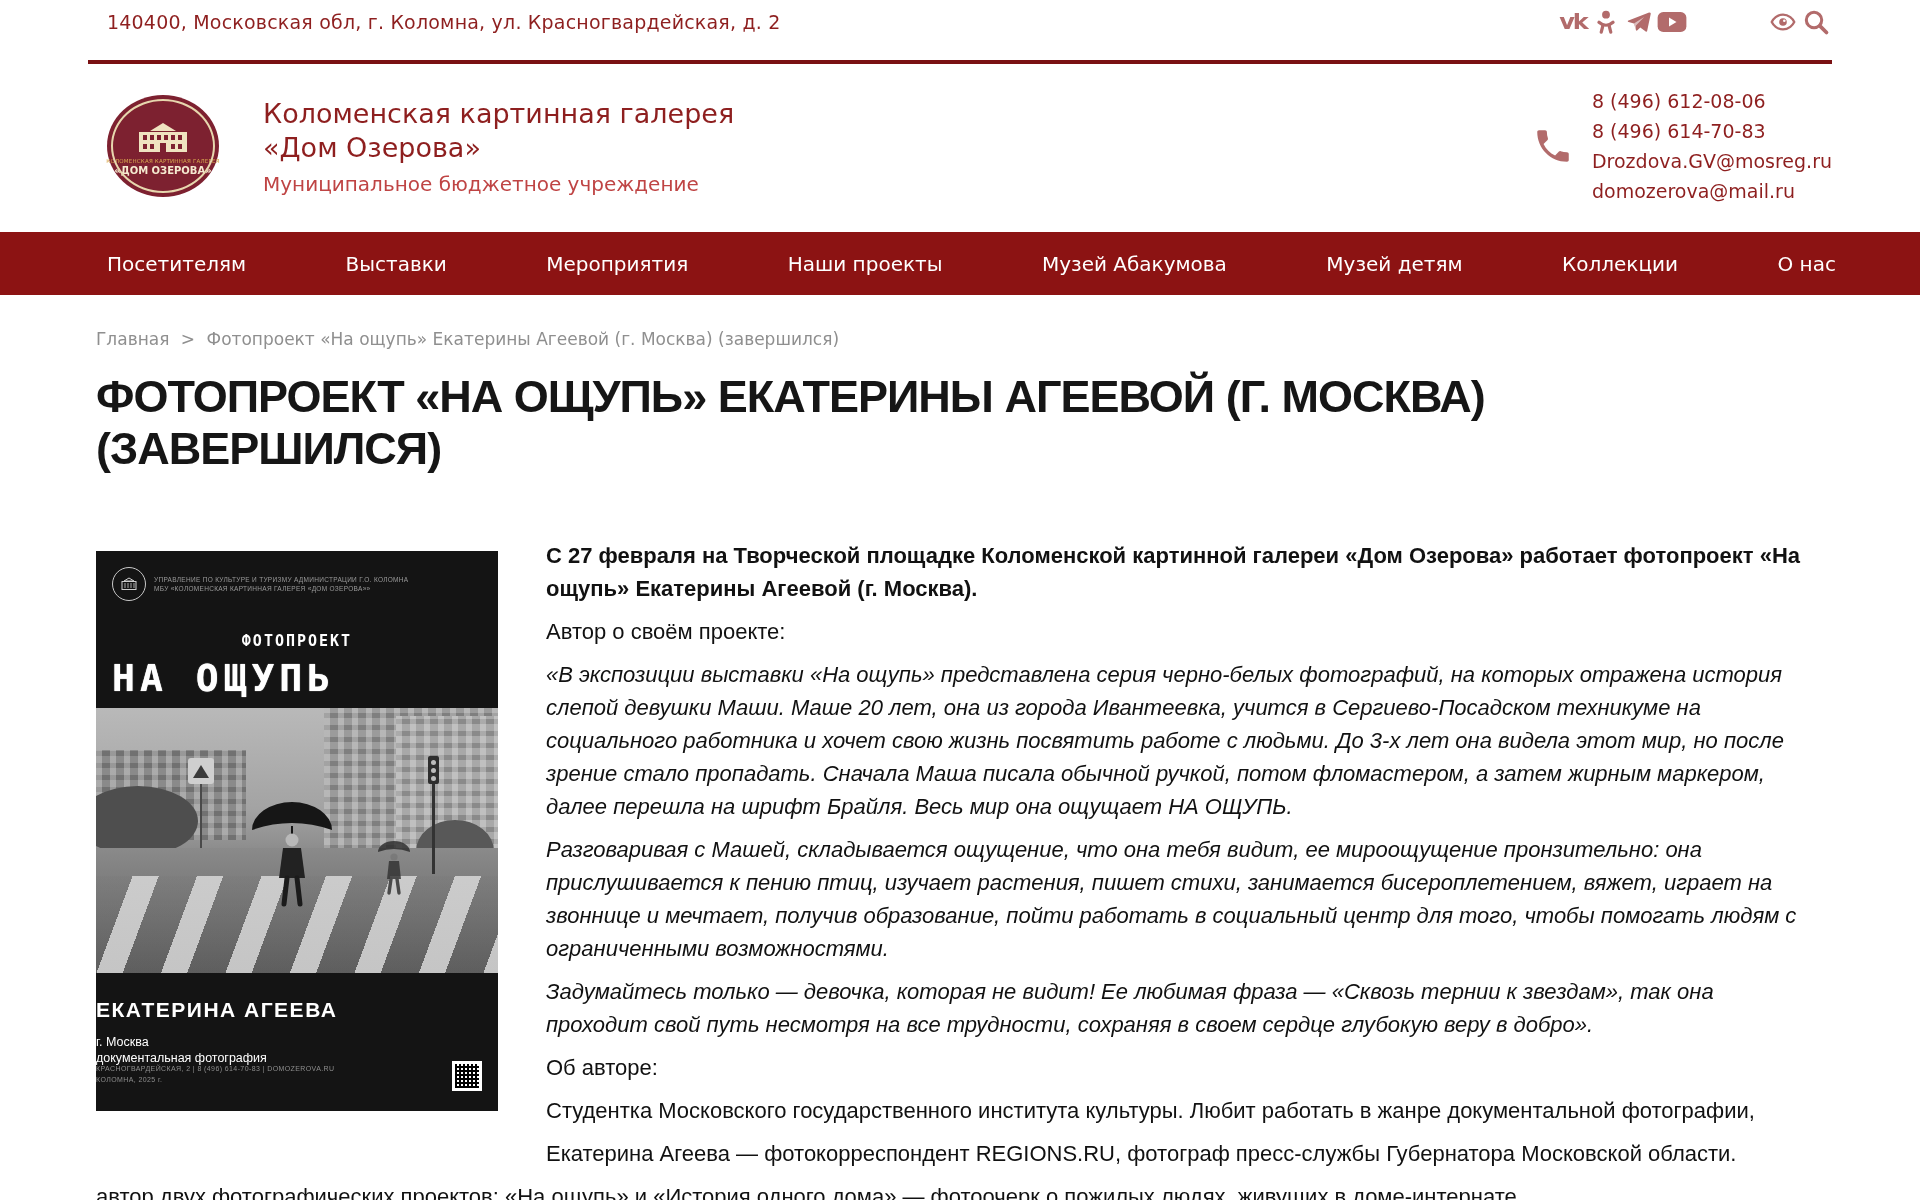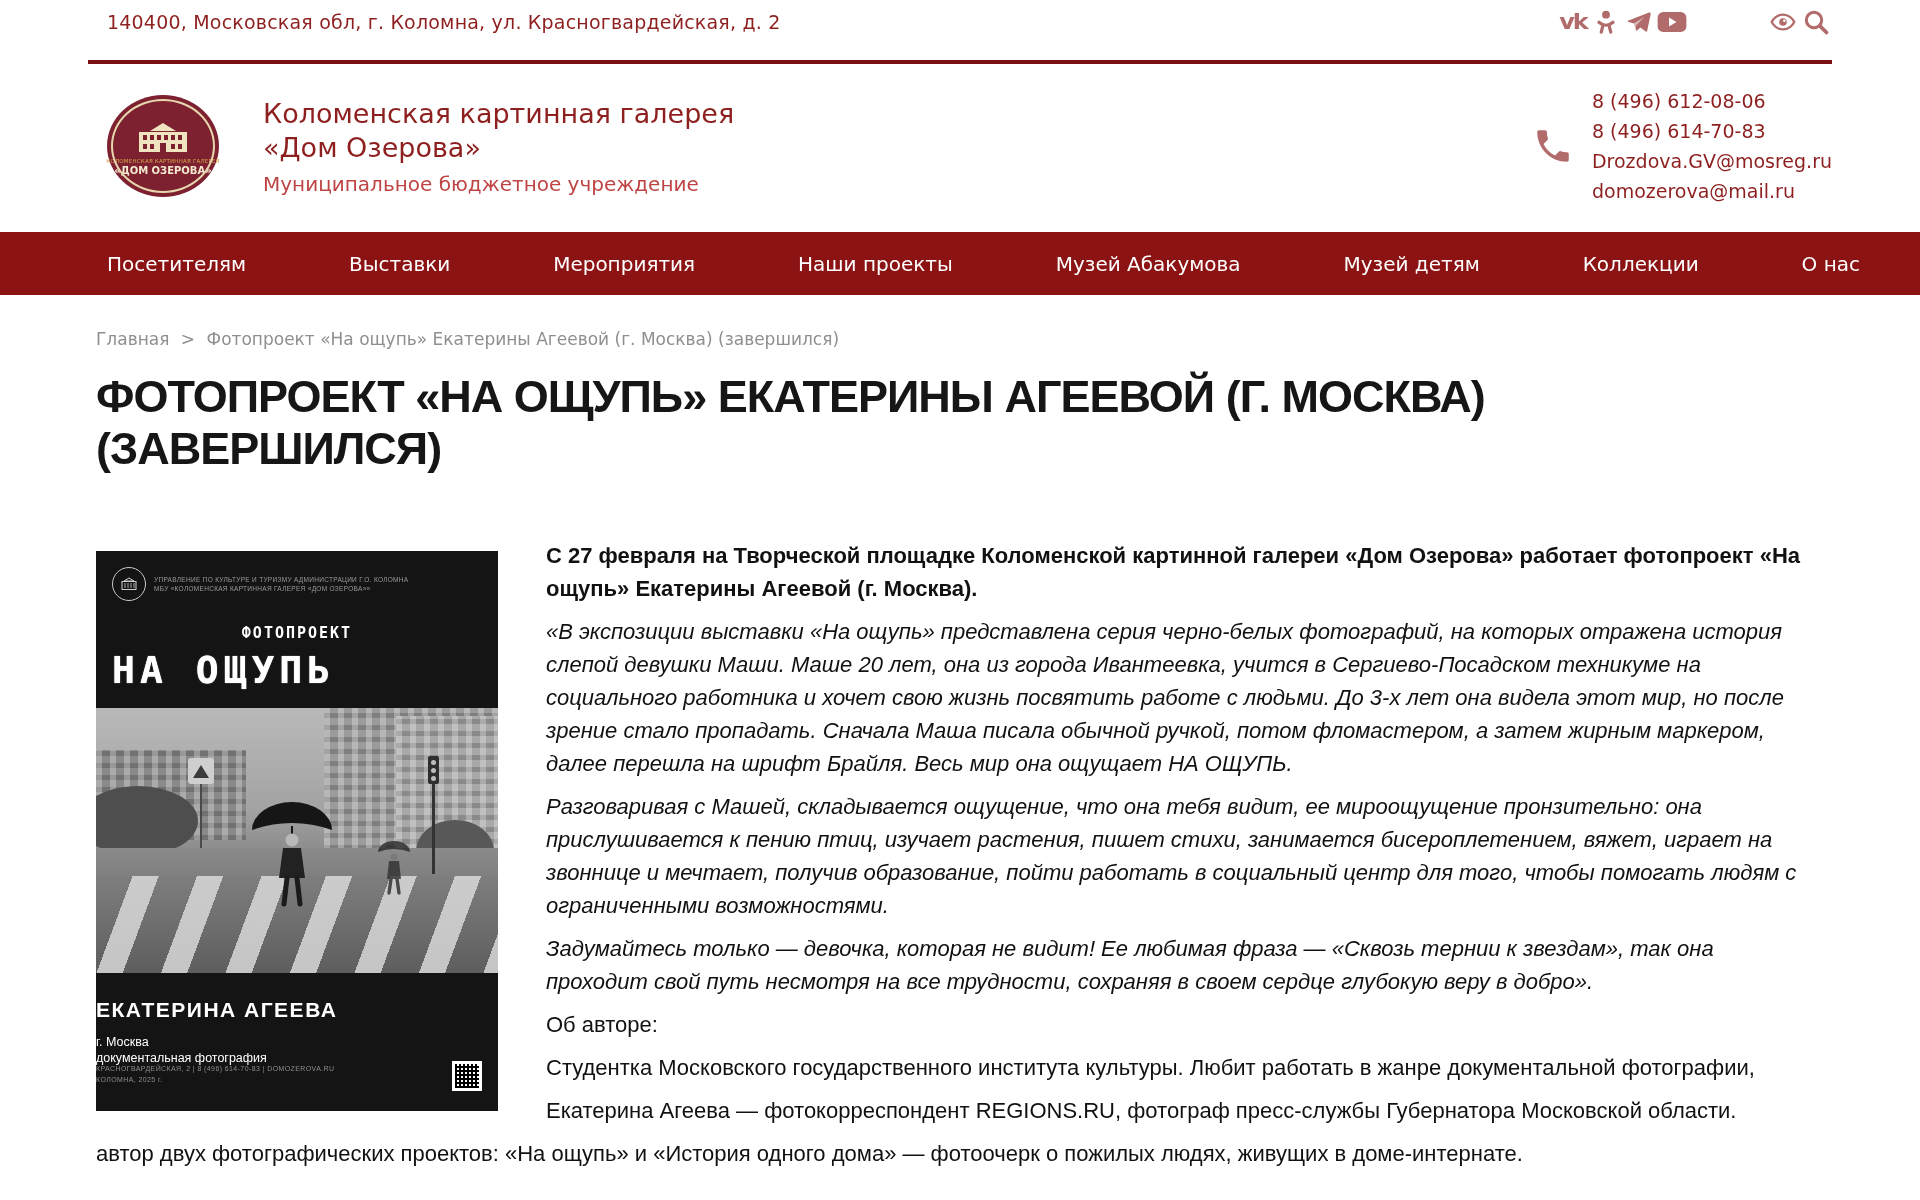--- a/index.html
+++ b/index.html
@@ -34,21 +34,21 @@
   .header-title{margin-left:44px}
   .ht-main{color:var(--primary);font-size:27px;line-height:34px}
   .ht-sub{color:var(--subtitle);font-size:20px;margin-top:7px}
   .contact{margin-left:auto;display:flex;align-items:center;gap:18px}
   .contact-lines{font-size:19px;color:var(--primary);line-height:30px}
   .schedule{display:flex;align-items:center;gap:18px;margin-left:58px}
   .schedule-lines{font-size:21px;color:var(--primary);line-height:31px}
 
   
   .nav{height:63px;background:var(--nav_bg);display:flex;align-items:center;
-       justify-content:space-between;padding:0 60px 0 107px}
+       justify-content:space-between;padding:0 84px 0 107px}
   .nav-item{color:#fff;font-size:20px;white-space:nowrap}
 
   
   .main{padding:34px 110px 0 96px}
   .breadcrumb{color:var(--muted);font-size:17px}
   .breadcrumb .sep{margin:0 6px}
   h1{font-family:"Liberation Sans",sans-serif;font-stretch:condensed;
      font-size:45px;line-height:52px;font-weight:700;letter-spacing:-1px;
      color:var(--title);margin:22px 0 0;max-width:1620px;text-transform:uppercase}
 
@@ -61,21 +61,21 @@
   .about-line.full{margin-left:-450px}
 
   
   .poster{position:absolute;left:0;top:12px;width:402px;height:560px;background:#141414;
           display:flex;flex-direction:column;cursor:pointer;color:#fff}
   .poster-top{height:157px;padding:16px 16px 0;position:relative}
   .org-row{display:flex;align-items:center;gap:8px}
   .org-emblem{width:34px;height:34px;border-radius:50%;border:1px solid #c9c9c9;flex:0 0 auto;
               display:flex;align-items:center;justify-content:center}
   .org-lines{font-size:6.5px;line-height:9px;color:#9a9a9a;letter-spacing:.3px}
-  .poster-label{text-align:center;font-size:15px;font-weight:bold;letter-spacing:2px;margin-top:16px;
+  .poster-label{text-align:center;font-size:15px;font-weight:bold;letter-spacing:2px;margin-top:24px;
                 font-family:"DejaVu Sans Mono",monospace}
   .poster-title{text-align:left;font-family:"DejaVu Sans Mono",monospace;font-weight:bold;
                 font-size:38px;letter-spacing:5px;margin-top:4px;
                 text-shadow:0 0 1px #fff}
   .poster-dates{display:flex;justify-content:space-between;padding:0 28px;margin-top:10px;
                 font-size:13px;font-weight:bold;letter-spacing:1px;font-family:"DejaVu Sans Mono",monospace}
   .poster-photo{height:265px;position:relative;overflow:hidden;
                 background:linear-gradient(#b9b9b9 0%,#a3a3a3 38%,#8a8a8a 55%)}
   .bld{position:absolute;background-image:
         repeating-linear-gradient(90deg,rgba(255,255,255,.28) 0 6px,transparent 6px 14px),
@@ -281,20 +281,21 @@
           <div>КРАСНОГВАРДЕЙСКАЯ, 2 | 8 (496) 614-70-83 | DOMOZEROVA.RU</div>
           <div>КОЛОМНА, 2025 г.</div>
         </div>
         <span class="qr">
             <i></i>
           </span>
       </div>
     </div>
 
     <p class="intro">С 27 февраля на Творческой площадке Коломенской картинной галереи «Дом Озерова» работает фотопроект «На ощупь» Екатерины Агеевой (г. Москва).</p>
+    <p>Автор о своём проекте:</p>
     <p class="quote">«В экспозиции выставки «На ощупь» представлена серия черно-белых фотографий, на которых отражена история слепой девушки Маши. Маше 20 лет, она из города Ивантеевка, учится в Сергиево-Посадском техникуме на социального работника и хочет свою жизнь посвятить работе с людьми. До 3-х лет она видела этот мир, но после зрение стало пропадать. Сначала Маша писала обычной ручкой, потом фломастером, а затем жирным маркером, далее перешла на шрифт Брайля. Весь мир она ощущает НА ОЩУПЬ.</p>
     <p class="quote">Разговаривая с Машей, складывается ощущение, что она тебя видит, ее мироощущение пронзительно: она прислушивается к пению птиц, изучает растения, пишет стихи, занимается бисероплетением, вяжет, играет на звоннице и мечтает, получив образование, пойти работать в социальный центр для того, чтобы помогать людям с ограниченными возможностями.</p>
     <p class="quote">Задумайтесь только — девочка, которая не видит! Ее любимая фраза — «Сквозь тернии к звездам», так она проходит свой путь несмотря на все трудности, сохраняя в своем сердце глубокую веру в добро».</p>
     <p>Об авторе:</p>
     <p class="about-line">Студентка Московского государственного института культуры. Любит работать в жанре документальной фотографии,</p>
     <p class="about-line">Екатерина Агеева — фотокорреспондент REGIONS.RU, фотограф пресс-службы Губернатора Московской области.</p>
     <p class="about-line full">автор двух фотографических проектов: «На ощупь» и «История одного дома» — фотоочерк о пожилых людях, живущих в доме-интернате.</p>
   </div>
 </div>
 

